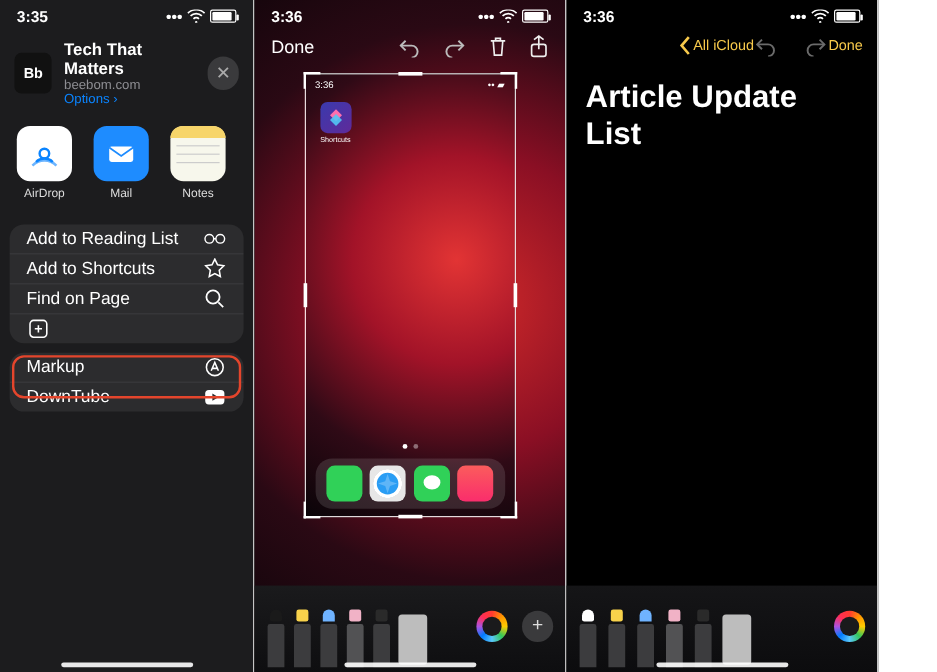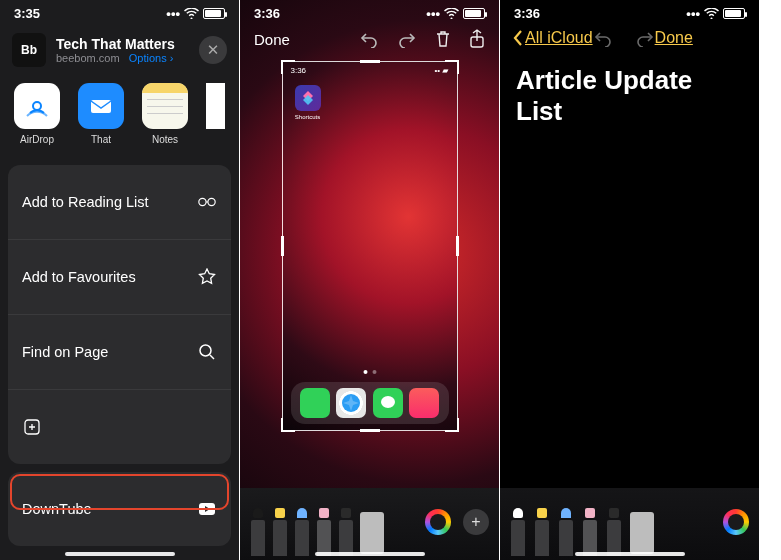--- a/index.html
+++ b/index.html
@@ -12,21 +12,21 @@
     overflow: hidden;
   }
   .phone {
     position: relative;
     height: 560px;
     overflow: hidden;
     background: #000;
     color: #fff;
     border-right: 1px solid #fff;
   }
-  .phone1 { width: 240px; }
+  .phone1 { width: 212px; }
   .phone2 { width: 260px; }
   .phone3 { width: 260px; }
 
   
   .status-bar {
     display: flex;
     justify-content: space-between;
     align-items: center;
     padding: 6px 14px 2px;
     font-size: 13px;
@@ -72,21 +72,21 @@
 
   .action-card {
     background:#2c2c2e; margin:8px 8px 0; border-radius:12px;
     padding: 13px 14px; display:flex; align-items:center; justify-content:space-between;
     font-size:14.5px;
   }
   .action-list {
     background:#2c2c2e; margin:8px 8px 0; border-radius:12px; overflow:hidden;
   }
   .action-row {
-    padding: 27px 14px; display:flex; align-items:center; justify-content:space-between;
+    padding: 2px 14px; display:flex; align-items:center; justify-content:space-between;
     font-size:14.5px; border-bottom:1px solid #3a3a3c;
   }
   .action-row:last-child { border-bottom:none; }
   .highlight {
     position:absolute; border:2.5px solid #e4452c; border-radius:10px; pointer-events:none;
   }
   .home-indicator {
     position:absolute; bottom:4px; left:50%; transform:translateX(-50%);
     width:110px; height:4px; border-radius:3px; background:#fff; opacity:0.9;
   }
@@ -146,22 +146,22 @@
   .color-ring {
     width:26px; height:26px; border-radius:50%;
     background: conic-gradient(#ff3b30,#ff9500,#ffcc00,#34c759,#5ac8fa,#007aff,#af52de,#ff2d55,#ff3b30);
     align-self:center; margin-left:4px; position:relative;
   }
   .color-ring::after{content:"";position:absolute;inset:5px;border-radius:50%;background:#1a1a1c;}
   .plus-btn { width:26px; height:26px; border-radius:50%; background:#3a3a3c; color:#ddd; display:flex;align-items:center;justify-content:center; align-self:center; margin-left:6px; font-size:16px;}
 
   
   .p3-toolbar {
-    display:flex; align-items:center; justify-content:flex-start;
-    padding: 6px 12px 8px; font-size:16px; color:#f7c94b;text-decoration:underline;
+    display:flex; align-items:center; justify-content:flex-end;
+    padding: 6px 12px 8px; font-size:12px; color:#f7c94b;
   }
   .back { display:flex; align-items:center; gap:2px; }
   .p3-icons { display:flex; gap:22px; color:#6b6b6b; }
   .note-title { font-size:26px; font-weight:700; padding:10px 16px; }
   .p3-toolbar2 {
     position:absolute; bottom:0; left:0; right:0; height:72px;
     background:linear-gradient(#151517,#0c0c0e);
     display:flex; align-items:flex-end; padding:0 10px 4px; gap:8px;
   }
 
@@ -217,21 +217,21 @@
         </div>
         <div class="app-label">AirDrop</div>
       </div>
       <div class="app-item">
         <div class="app-icon mail">
           <svg width="30" height="30" viewBox="0 0 30 30">
               <rect x="5" y="9" width="20" height="13" rx="2" fill="#fff"></rect>
               <path d="M5 10l10 7 10-7" stroke="#1e8cff" stroke-width="1.5" fill="none"></path>
             </svg>
         </div>
-        <div class="app-label">That</div>
+        <div class="app-label">Mail</div>
       </div>
       <div class="app-item">
         <div class="app-icon notes" style="flex-direction:column;">
           <div style="height:10px;width:100%;background:#f7d56a;border-radius:11px 11px 0 0;"></div>
           <div style="flex:1;width:80%;">
             <div style="border-top:1px solid #ccc;margin-top:6px;"></div>
             <div style="border-top:1px solid #ccc;margin-top:6px;"></div>
             <div style="border-top:1px solid #ccc;margin-top:6px;"></div>
           </div>
         </div>
@@ -249,21 +249,21 @@
         <span>Add to Reading List</span>
         <span class="icon">
           <svg width="22" height="12" viewBox="0 0 22 12" fill="none" stroke="#fff" stroke-width="1.3">
               <circle cx="6" cy="6" r="4"></circle>
               <circle cx="16" cy="6" r="4"></circle>
               <path d="M10 6h2"></path>
             </svg>
         </span>
       </div>
       <div class="action-row">
-        <span>Add to Favourites</span>
+        <span>Add to Shortcuts</span>
         <span class="icon">
           <svg width="18" height="18" viewBox="0 0 18 18" fill="none" stroke="#fff" stroke-width="1.3">
               <path d="M9 1l2.3 4.7 5.2.8-3.8 3.7.9 5.2L9 13l-4.6 2.4.9-5.2L1.5 6.5l5.2-.8L9 1z"></path>
             </svg>
         </span>
       </div>
       <div class="action-row">
         <span>Find on Page</span>
         <span class="icon">
           <svg width="18" height="18" viewBox="0 0 18 18" fill="none" stroke="#fff" stroke-width="1.5">
@@ -276,20 +276,29 @@
         <span class="icon">
           <svg width="18" height="18" viewBox="0 0 18 18" fill="none" stroke="#fff" stroke-width="1.3">
               <rect x="2" y="2" width="14" height="14" rx="3"></rect>
               <path d="M9 6v6M6 9h6"></path>
             </svg>
         </span>
       </div>
     </div>
 
     <div class="action-list" style="position:relative;">
+      <div class="action-row">
+        <span>Markup</span>
+        <span class="icon">
+          <svg width="18" height="18" viewBox="0 0 18 18" fill="none" stroke="#fff" stroke-width="1.3">
+              <circle cx="9" cy="9" r="7"></circle>
+              <path d="M6 12l3-7 3 7M7 10h4"></path>
+            </svg>
+        </span>
+      </div>
       <div class="highlight" style="top:2px;left:2px;right:2px;height:36px;"></div>
       <div class="action-row">
         <span>DownTube</span>
         <span class="icon">
           <svg width="18" height="14" viewBox="0 0 18 14">
               <rect x="1" y="1" width="16" height="12" rx="3" fill="#fff"></rect>
               <path d="M7 4v6l5-3-5-3z" fill="#2c2c2e"></path>
             </svg>
         </span>
       </div>

